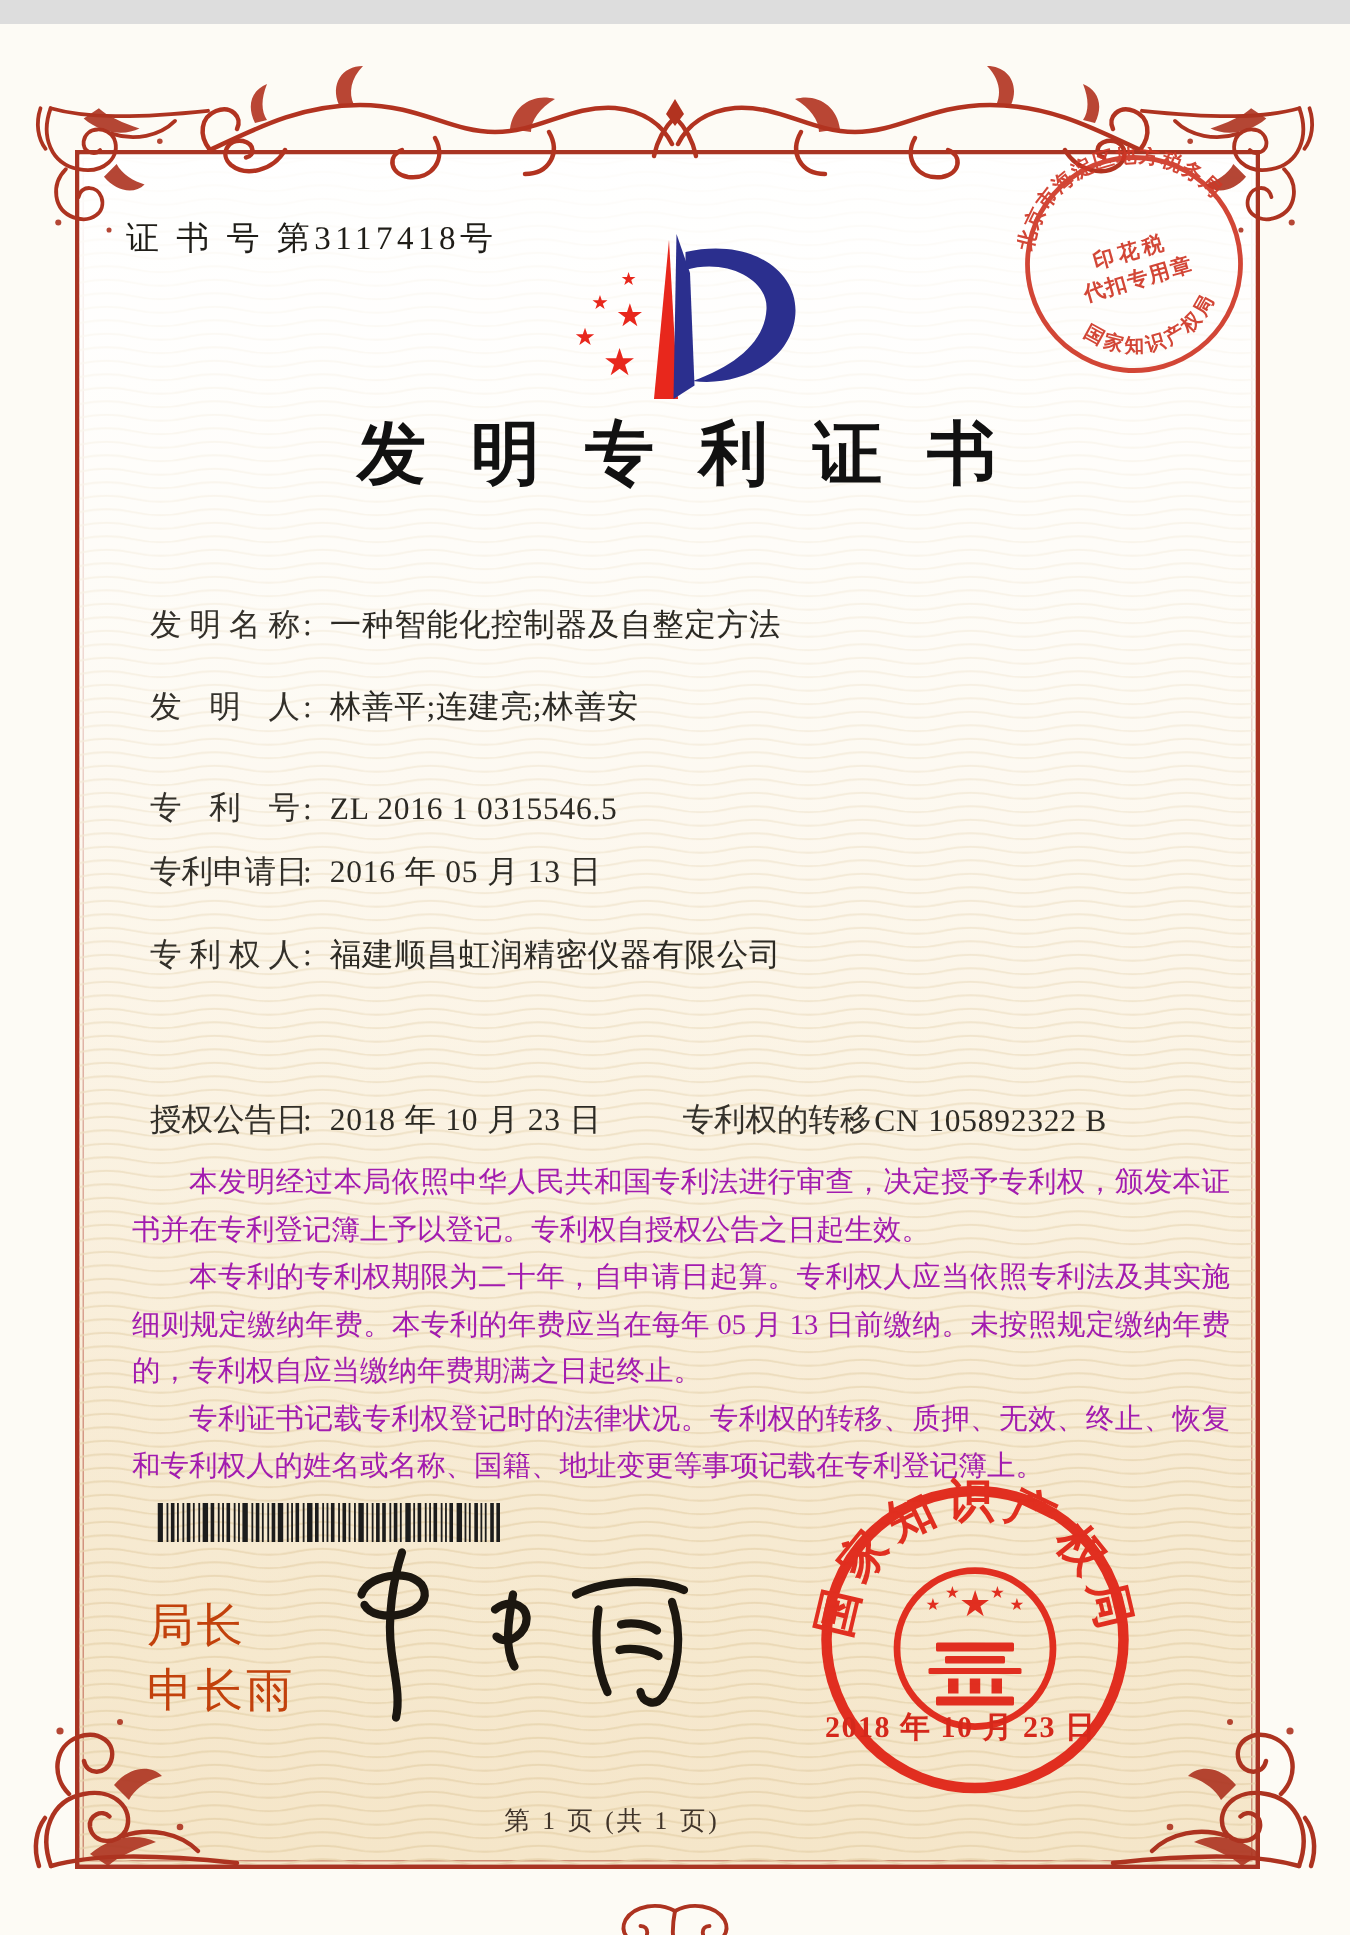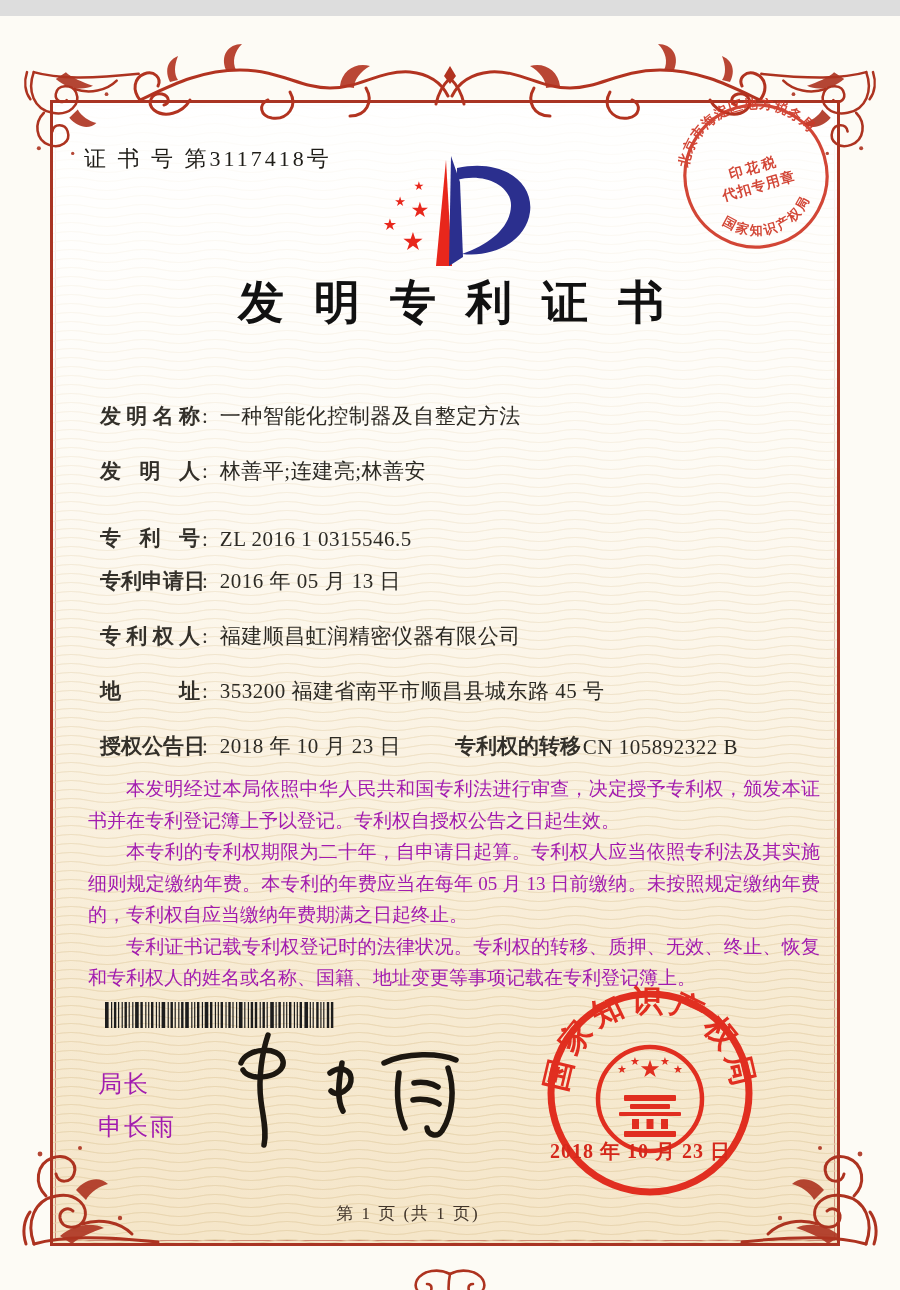--- a/index.html
+++ b/index.html
@@ -16,32 +16,32 @@
             rgba(255,255,255,.3) 52%,rgba(255,255,255,.05) 78%,rgba(255,255,255,0) 100%);}
   .orn{position:absolute;z-index:3;}
   .content{position:absolute;inset:0;z-index:4;}
   
   .cert-no{position:absolute;left:84px;top:128px;font-size:22px;letter-spacing:3px;color:#1f1d18;}
   .logo{position:absolute;left:362px;top:128px;}
   .title{position:absolute;left:0;right:0;top:256px;text-align:center;font-size:46px;font-weight:700;
          letter-spacing:30px;padding-left:32px;color:#111;}
   
   .frow{position:absolute;left:100px;width:720px;font-size:21px;color:#33302a;white-space:nowrap;}
-  .flabel{display:inline-block;width:100px;text-align:justify;text-align-last:justify;vertical-align:bottom;font-weight:bold;}
+  .flabel{display:inline-block;width:100px;text-align:justify;text-align-last:justify;vertical-align:bottom;}
   .fcolon{display:inline-block;margin:0 12px 0 2px;}
   .fvalue{letter-spacing:.5px;color:#2c2a24;}
   .fpair2{position:absolute;left:355px;top:0;}
   .fpair2 .flabel{width:108px;}
   
   .body-text{position:absolute;left:88px;top:757px;width:732px;font-size:19px;line-height:31.5px;color:#a21caf;}
   .body-text p{margin:0;text-indent:2em;text-align:justify;}
   
   .barcode{position:absolute;left:105px;top:986px;width:230px;height:26px;}
   .signer{position:absolute;left:98px;top:1046px;font-family:"Liberation Sans","DejaVu Sans",sans-serif;
-          font-size:24px;color:#a21caf;line-height:43px;letter-spacing:2px;}
+          font-size:31px;color:#c2410c;line-height:43px;letter-spacing:2px;}
   .signature{position:absolute;left:208px;top:1005px;}
   .seal-main{position:absolute;left:540px;top:967px;}
   .seal-date{position:absolute;left:550px;top:1122px;font-size:20px;font-weight:600;color:#d5281b;letter-spacing:1px;z-index:5;}
   .footer{position:absolute;left:0;right:84px;top:1186px;text-align:center;font-size:17px;color:#40342a;letter-spacing:2px;}
   .seal-tax{position:absolute;left:678px;top:82px;z-index:5;}
 </style>
 </head>
 <body>
 
 <div class="page">
@@ -164,23 +164,20 @@
       <span class="flabel">发明人</span><span class="fcolon">:</span><span class="fvalue">林善平;连建亮;林善安</span>
     </div>
     <div class="frow" style="top:508px">
       <span class="flabel">专利号</span><span class="fcolon">:</span><span class="fvalue">ZL 2016 1 0315546.5</span>
     </div>
     <div class="frow" style="top:551px">
       <span class="flabel">专利申请日</span><span class="fcolon">:</span><span class="fvalue">2016 年 05 月 13 日</span>
     </div>
     <div class="frow" style="top:606px">
       <span class="flabel">专利权人</span><span class="fcolon">:</span><span class="fvalue">福建顺昌虹润精密仪器有限公司</span>
-    </div>
-    <div class="frow" style="top:661px">
-      <span class="flabel">地址</span><span class="fcolon">:</span><span class="fvalue">353200 福建省南平市顺昌县城东路 45 号</span>
     </div>
     <div class="frow" style="top:716px">
       <span class="flabel">授权公告日</span><span class="fcolon">:</span><span class="fvalue">2018 年 10 月 23 日</span>
       <span class="fpair2">
         <span class="flabel">专利权的转移</span><span class="fcolon">:</span><span class="fvalue">CN 105892322 B</span>
       </span>
     </div>
 
     <div class="body-text">
       <p>本发明经过本局依照中华人民共和国专利法进行审查，决定授予专利权，颁发本证书并在专利登记簿上予以登记。专利权自授权公告之日起生效。</p>

